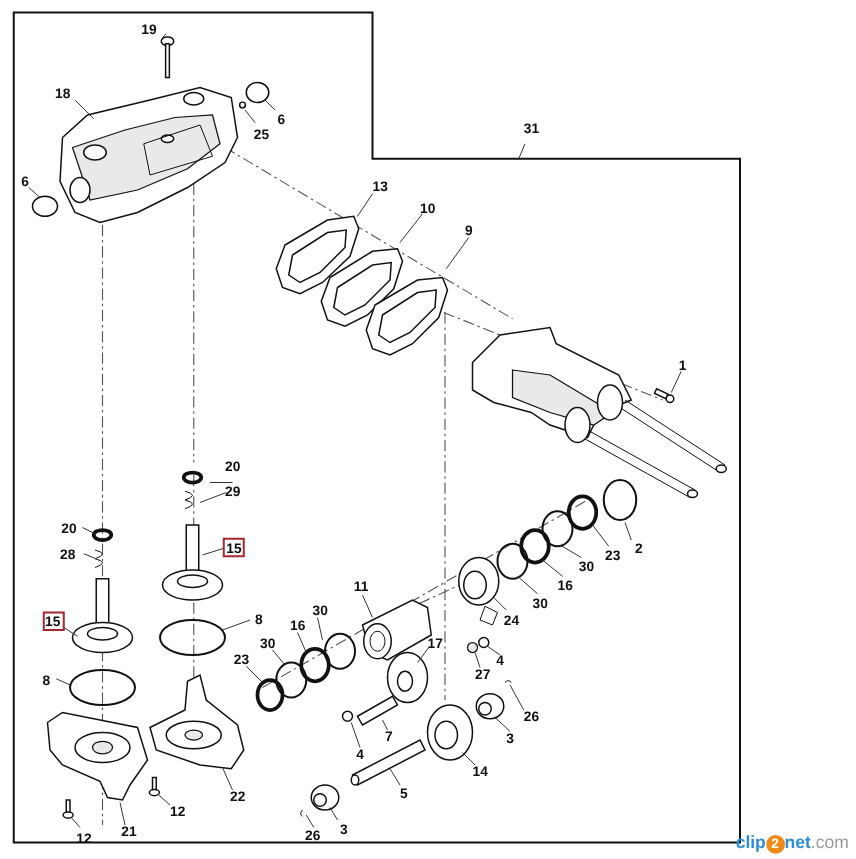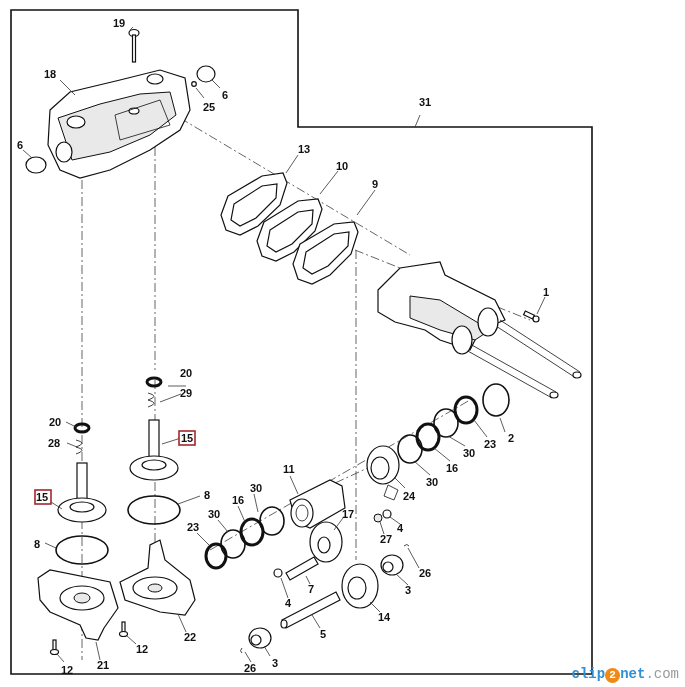--- a/index.html
+++ b/index.html
@@ -8,21 +8,21 @@
     .callout { font-family: "Liberation Sans", sans-serif; font-size: 11px; font-weight: bold; fill: #111; }
     .leader { stroke: #333; stroke-width: 0.8; fill: none; }
     .frame { stroke: #111; stroke-width: 1.6; fill: none; }
     .axis { stroke: #555; stroke-width: 0.9; stroke-dasharray: 9 3 2 3; fill: none; }
     .part { stroke: #111; stroke-width: 1.2; fill: #fff; }
     .part-thin { stroke: #111; stroke-width: 0.8; fill: none; }
     .part-fill { stroke: #111; stroke-width: 1; fill: #e9e9e9; }
     .ring { stroke: #111; stroke-width: 1.6; fill: none; }
     .ring-thick { stroke: #111; stroke-width: 3; fill: none; }
     .highlight-box { stroke: #a3272d; stroke-width: 1.6; fill: #fff; }
-    .watermark { position: absolute; right: 6px; bottom: 4px; font-family: Liberation Mono, monospace; font-size: 14px; font-weight: bold; }
+    .watermark { position: absolute; right: 6px; bottom: 4px; font-family: Liberation Sans, sans-serif; font-size: 14px; font-weight: bold; }
     .wm-a { color: #2f8fd6; }
     .wm-b { display: inline-block; width: 15px; height: 15px; border-radius: 50%; background: #f08a16; color: #fff; text-align: center; line-height: 15px; font-size: 11px; }
     .wm-c { color: #2f8fd6; }
     .wm-d { color: #9a9a9a; font-weight: normal; }
   </style>
 </head>
 <body>
 
 <svg id="diagram" width="685" height="687" viewBox="0 0 685 687" xmlns="http://www.w3.org/2000/svg">
 

